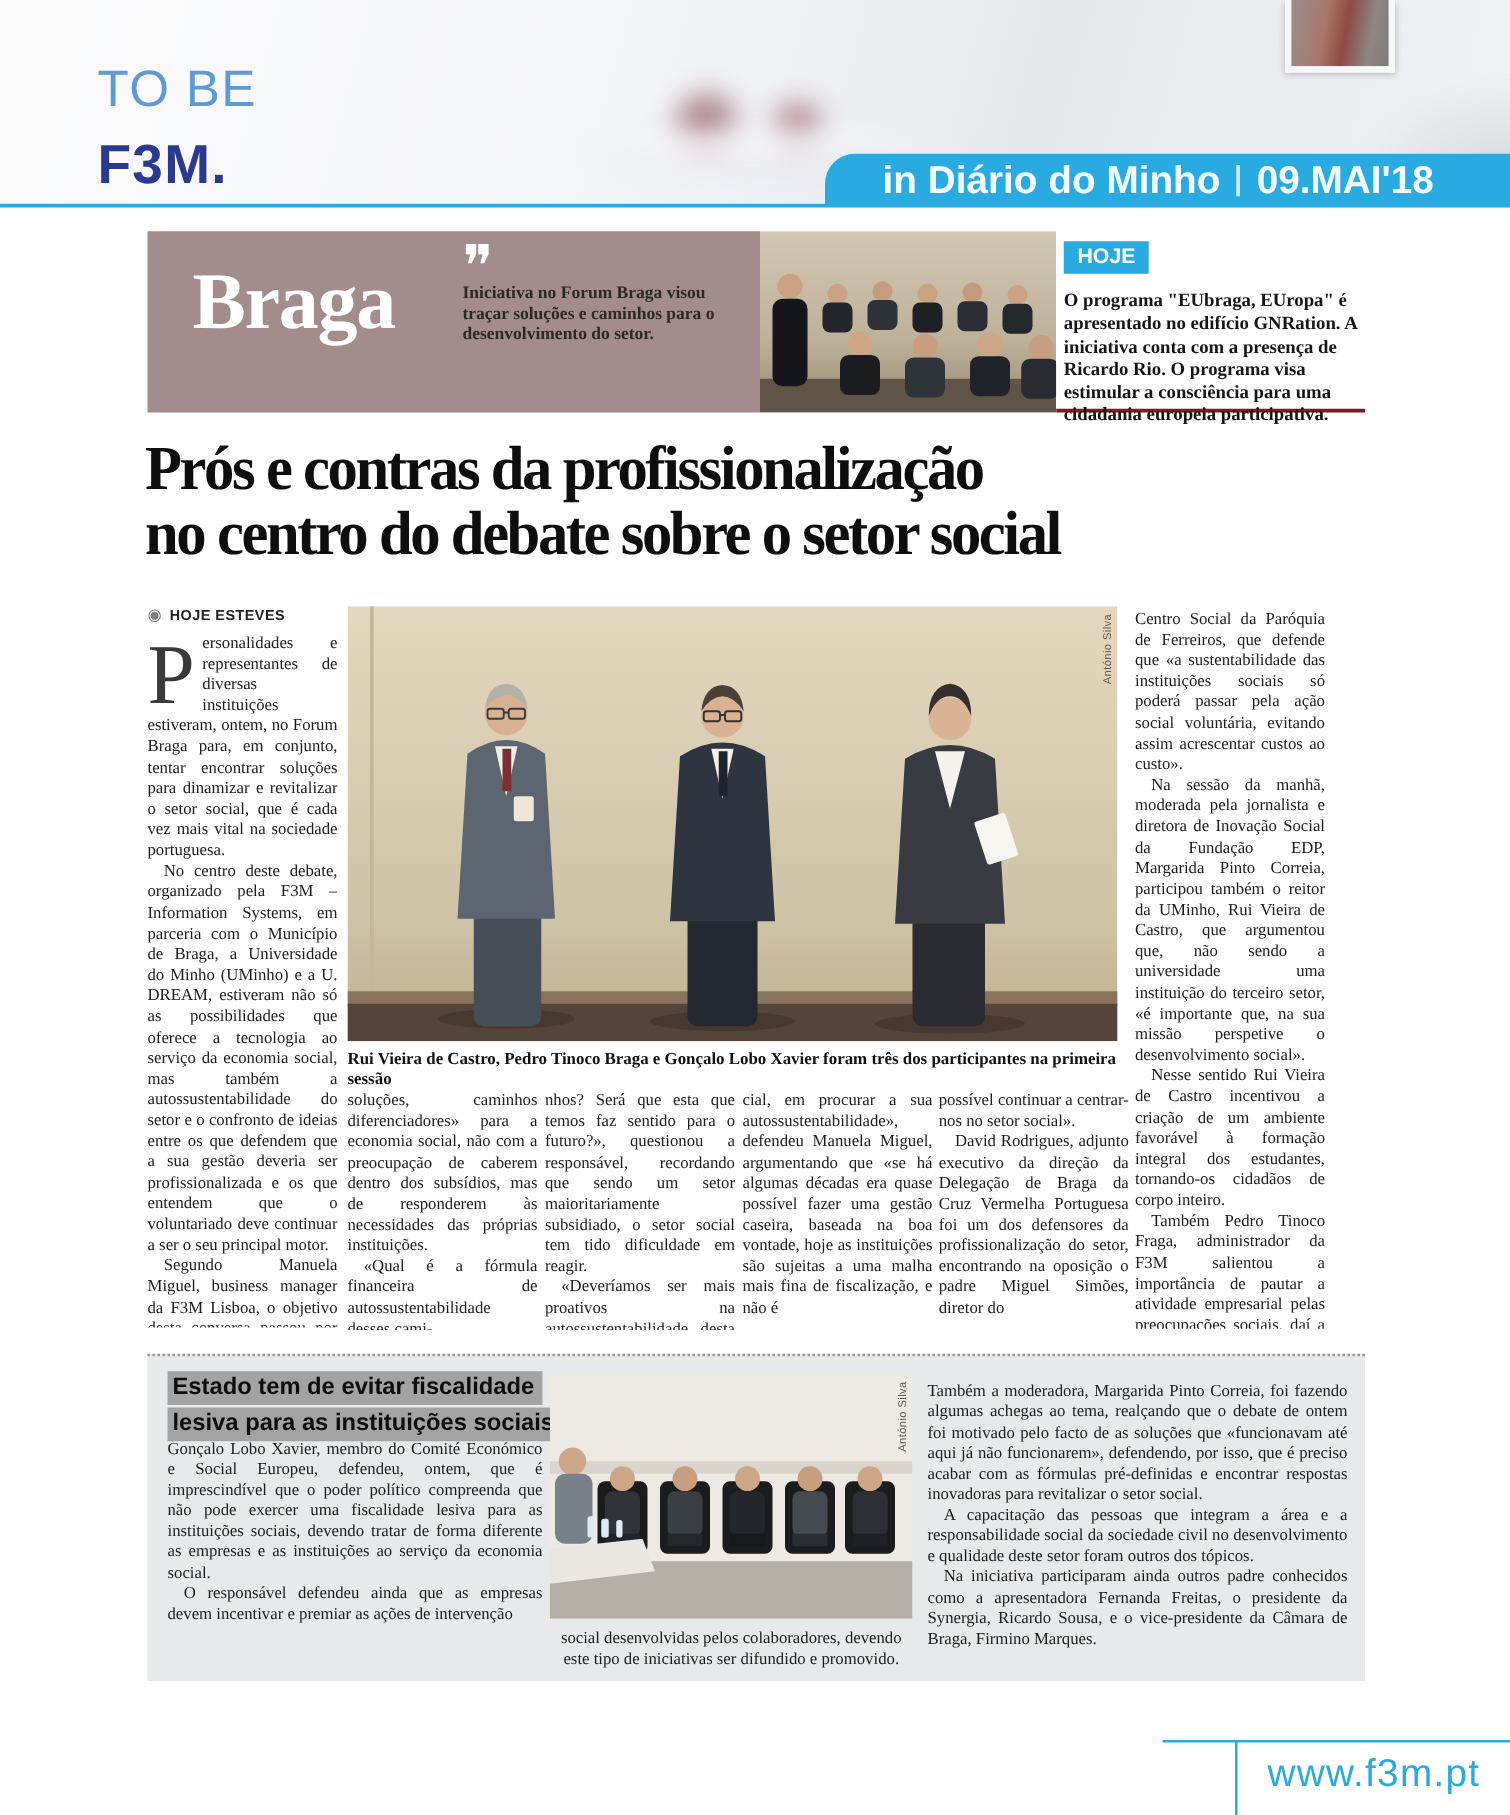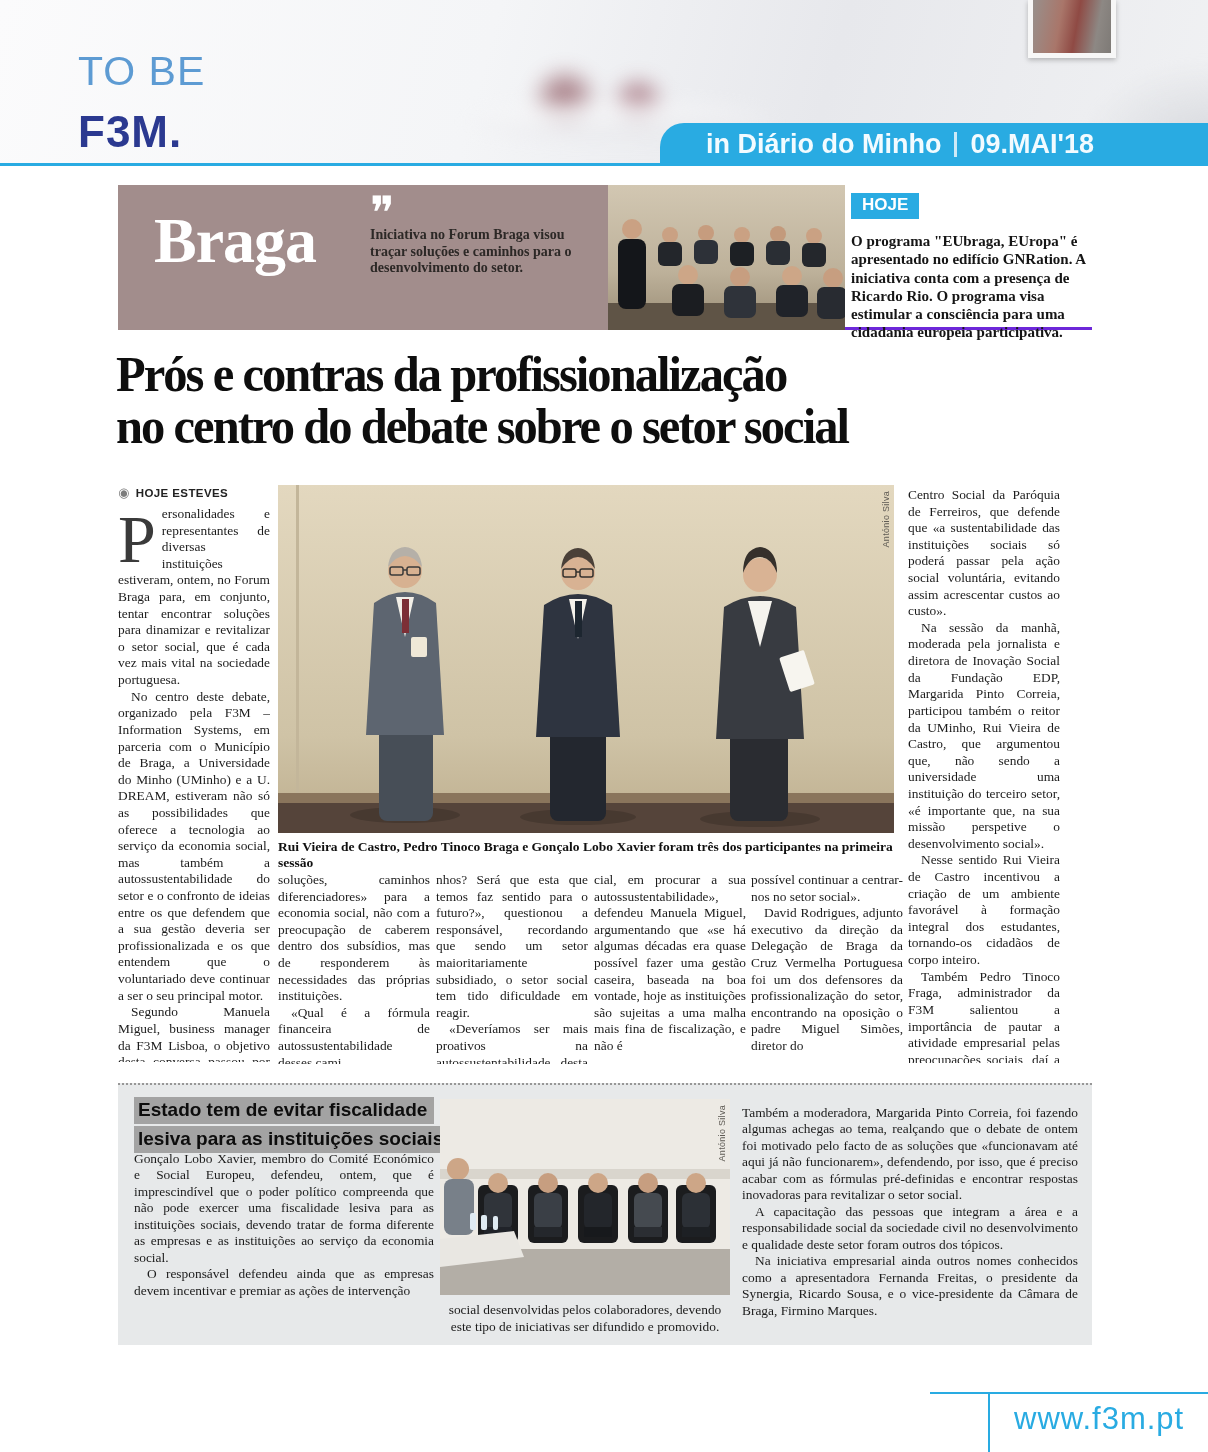--- a/index.html
+++ b/index.html
@@ -28,34 +28,34 @@
   .logo .f3m   { font-size:44px; font-weight:700; letter-spacing:1px; color:#2b3990; }
   .logo .feel  { font-size:43px; font-weight:700; letter-spacing:4px;
                  font-family:"DejaVu Sans Mono", monospace;
                  background:
                    repeating-linear-gradient(0deg, rgba(255,255,255,.22) 0 6px, rgba(255,255,255,0) 6px 12px),
                    repeating-linear-gradient(90deg,#e2574c 0 12px,#ef8f1f 12px 24px,#6da544 24px 36px,#94413c 36px 48px,#2f79c2 48px 60px,#8c4a7d 60px 72px,#b43a31 72px 84px);
                  -webkit-background-clip:text; background-clip:text; color:transparent; }
   .masthead-rule { position:absolute; left:0; top:163px; width:1208px; height:3px; background:#29abe2; }
   .press-banner { position:absolute; left:660px; top:123px; width:548px; height:42px; background:#29abe2;
                   border-top-left-radius:24px; display:flex; align-items:center; padding-left:46px;
-                  color:#f2fbff; font-family:"Liberation Sans", sans-serif; font-weight:700; font-size:27px; }
+                  color:#f2fbff; font-family:"Liberation Sans", sans-serif; font-weight:700; font-size:31px; }
   .press-banner .divider { width:3px; height:25px; background:#cdeaf7; margin:0 13px; }
 
   
   .clip-header { position:absolute; left:118px; top:185px; width:974px; height:145px; }
   .mauve { position:absolute; left:0; top:0; width:490px; height:145px; background:#a28d8c; }
   .braga { position:absolute; left:36px; top:24px; color:#fff; font-weight:700; font-size:64px; line-height:1;
            font-family:"Liberation Serif", serif; letter-spacing:-1px; }
   .quote-wrap { position:absolute; left:252px; top:8px; width:232px; }
   .quote-icon { display:block; color:#fff; font-size:46px; line-height:.9; font-family:"DejaVu Serif", serif; height:34px; }
   .quote-text { font-weight:700; font-size:14px; line-height:1.18; color:#2c2826; }
   .header-photo { position:absolute; left:490px; top:0; width:237px; height:145px; }
   .today { position:absolute; left:727px; top:0; width:247px; height:145px; background:#fff;
-           border-bottom:3px solid #6d28d9; }
+           border-bottom:3px solid #7f1d1d; }
   .today-tag { position:absolute; left:6px; top:8px; background:#29abe2; color:#fff;
                font-family:"Liberation Sans", sans-serif; font-weight:700; font-size:17px; padding:2px 11px 4px; }
   .today-text { position:absolute; left:6px; top:47px; width:238px; font-weight:700; font-size:15px;
                 line-height:1.22; color:#151515; }
 
   
   .headline { position:absolute; left:116px; top:349px; width:1010px; font-weight:700; font-size:50px;
               line-height:1.03; letter-spacing:-2px; color:#0e0e0e; transform:scaleX(.97); transform-origin:left top; }
   .byline { position:absolute; left:118px; top:486px; display:flex; align-items:center; gap:6px;
             font-family:"Liberation Sans", sans-serif; font-weight:700; font-size:11.5px; letter-spacing:.4px; color:#222; }
@@ -347,21 +347,21 @@
           <rect x="53" y="117" width="5" height="14" rx="2" fill="#dfeaf2"></rect>
         </g>
       </svg>
       <span class="photo-credit">António Silva</span>
     </figure>
     <div class="continuation">social desenvolvidas pelos colaboradores, devendo este tipo de iniciativas ser difundido e promovido.</div>
 
     <div class="box-right box-body">
       <p>Também a moderadora, Margarida Pinto Correia, foi fazendo algumas achegas ao tema, realçando que o debate de ontem foi motivado pelo facto de as soluções que «funcionavam até aqui já não funcionarem», defendendo, por isso, que é preciso acabar com as fórmulas pré-definidas e encontrar respostas inovadoras para revitalizar o setor social.</p>
       <p class="indent">A capacitação das pessoas que integram a área e a responsabilidade social da sociedade civil no desenvolvimento e qualidade deste setor foram outros dos tópicos.</p>
-      <p class="indent">Na iniciativa empresarial ainda outros nomes conhecidos como a apresentadora Fernanda Freitas, o presidente da Synergia, Ricardo Sousa, e o vice-presidente da Câmara de Braga, Firmino Marques.</p>
+      <p class="indent">Na iniciativa participaram ainda outros padre conhecidos como a apresentadora Fernanda Freitas, o presidente da Synergia, Ricardo Sousa, e o vice-presidente da Câmara de Braga, Firmino Marques.</p>
     </div>
   </div>
 
   <div class="footer-rule-h"></div>
   <div class="footer-rule-v"></div>
   <div class="website">www.f3m.pt</div>
 
 </div>
 
 </body></html>

